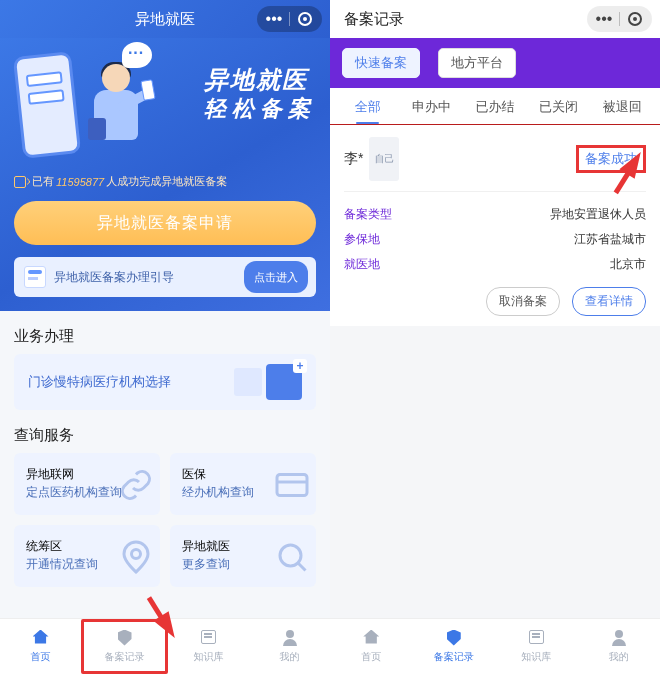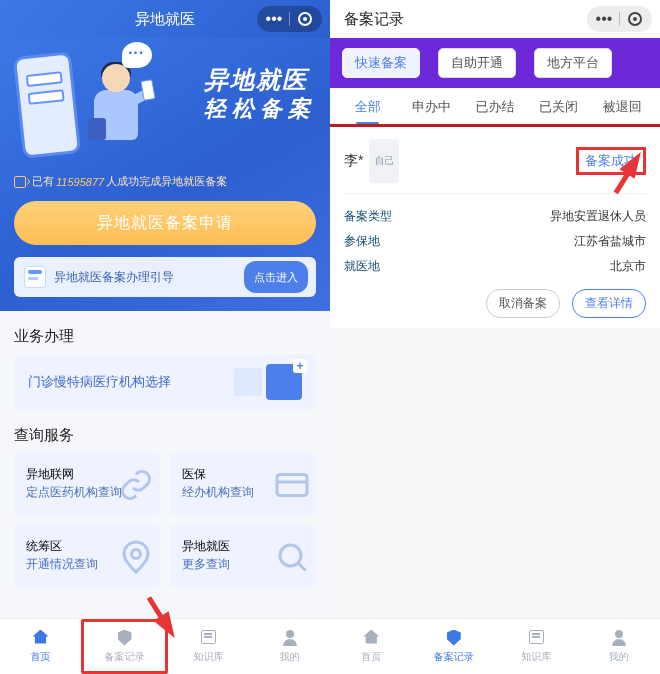--- a/index.html
+++ b/index.html
@@ -80,32 +80,32 @@
   .ico-user::after { content:""; position:absolute; width:14px; height:7px; background:currentColor; border-radius:7px 7px 0 0; top:9px; left:-3px; }
 
   .highlight-red { border:3px solid #e73535; }
   .arrow-red { position:absolute; width:0; height:0; border-left:9px solid transparent; border-right:9px solid transparent; border-bottom:26px solid #e73535; transform-origin:bottom center; }
   .arrow-red::after { content:""; position:absolute; width:5px; height:24px; background:#e73535; top:24px; left:-2.5px; }
 
   
   .filter-row { background:#6d28d9; padding:10px 12px; display:flex; gap:18px; }
   .pill { flex:0 0 auto; padding:5px 12px; border-radius:5px; font-size:13px; color:#555; border:1px solid #ddd; background:#fff; }
   .pill.sel { background:#eef3ff; color:#4d7eea; border-color:#eef3ff; }
-  .tabs2 { background:#fff; display:flex; padding:0 6px; border-bottom:3px solid #b91c1c; }
+  .tabs2 { background:#fff; display:flex; padding:0 6px; border-bottom:1px solid #b91c1c; }
   .tab2 { flex:1; text-align:center; font-size:13px; color:#555; padding:10px 0 8px 0; position:relative; }
   .tab2.sel { color:#4d7eea; }
   .tab2.sel::after { content:""; position:absolute; bottom:0; left:32%; width:36%; height:2px; background:#4d7eea; border-radius:2px; }
 
   .record { background:#fff; margin-top:0; padding:12px 14px 10px 14px; font-size:13px; color:#333; }
   .rec-head { display:flex; align-items:center; justify-content:space-between; padding-bottom:10px; border-bottom:1px solid #f0f0f0; margin-bottom:10px; }
   .rec-name { display:flex; align-items:center; gap:6px; font-size:14px; }
   .tag-self { font-size:10px; color:#8a97ad; background:#f0f2f6; padding:15px 5px; border-radius:3px; }
   .status-box { color:#4d7eea; font-size:13px; padding:2px 6px; }
   .rec-row { display:flex; justify-content:space-between; font-size:12px; padding:4px 0; }
-  .rec-row .k { color:#0c4a6e; }
+  .rec-row .k { color:#6d28d9; }
   .rec-row .v { color:#333; }
   .rec-actions { display:flex; justify-content:flex-end; gap:12px; padding-top:10px; }
   .act-btn { font-size:12px; padding:5px 12px; border:1px solid #ccc; border-radius:14px; color:#555; }
   .act-btn.pri { border-color:#4d7eea; color:#4d7eea; }
 
   .right-body { flex:1; background:#f5f6f8; overflow:hidden; }
 </style>
 </head>
 <body>
 
@@ -236,21 +236,20 @@
       <div class="cap-btn">•••</div>
       <div class="cap-sep"></div>
       <div class="cap-btn">
           <div class="target-ico"></div>
         </div>
     </div>
   </div>
 
   <div class="filter-row">
     <div class="pill sel"><span>快速备案</span></div>
-    <div class="pill"><span>自助开通</span></div>
     <div class="pill"><span>地方平台</span></div>
   </div>
 
   <div class="tabs2">
     <div class="tab2 sel"><span>全部</span></div>
     <div class="tab2"><span>申办中</span></div>
     <div class="tab2"><span>已办结</span></div>
     <div class="tab2"><span>已关闭</span></div>
     <div class="tab2"><span>被退回</span></div>
   </div>

